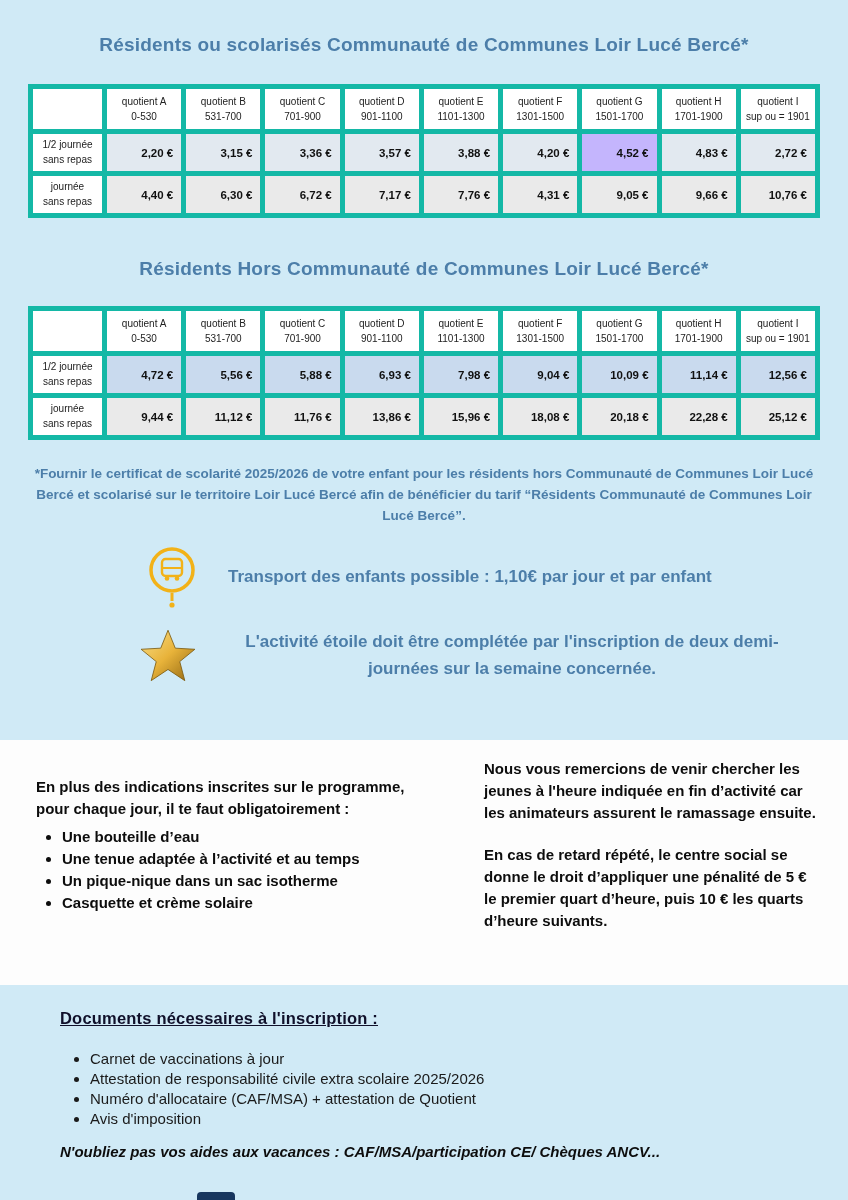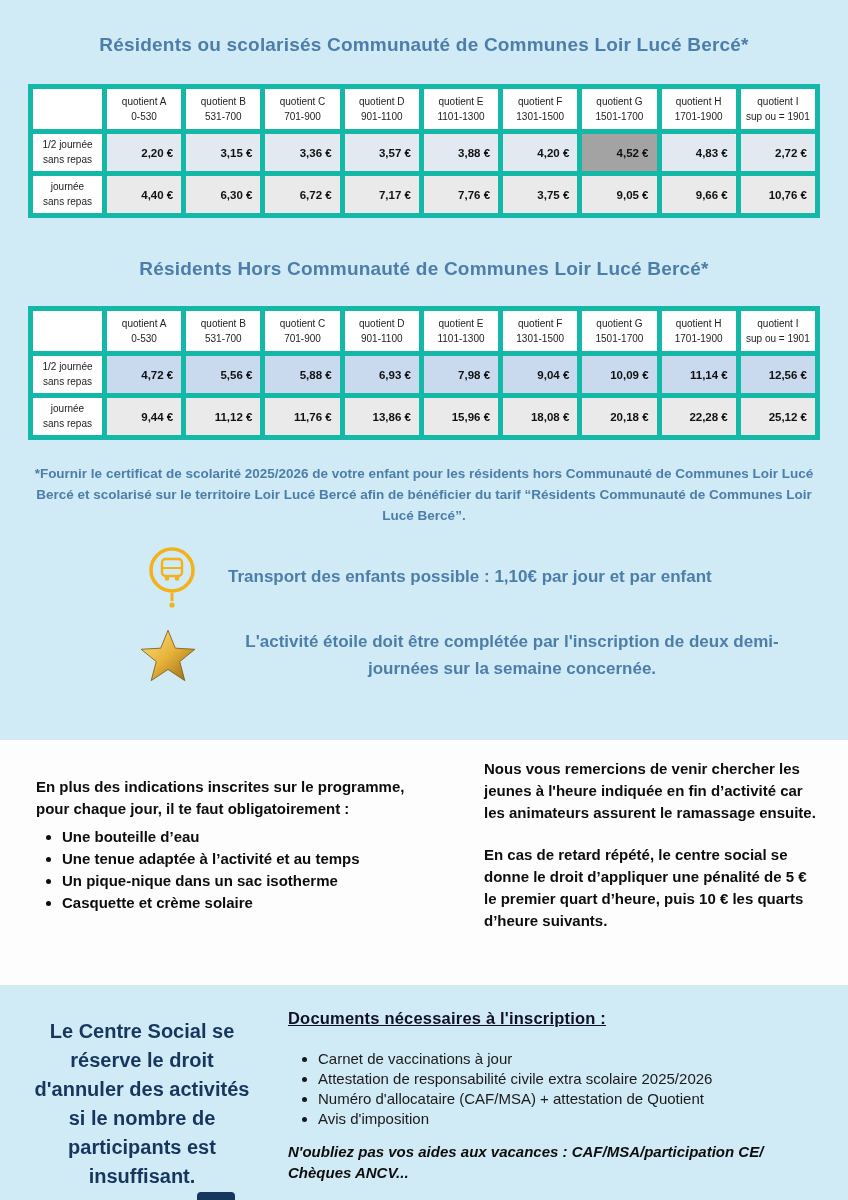--- a/index.html
+++ b/index.html
@@ -167,35 +167,35 @@
             <th class="row-label">
               <div>1/2 journée</div>
               <div>sans repas</div>
             </th>
             <td class="price" style="background: rgb(226, 233, 240); margin-left: 40px;">2,20 €</td>
             <td class="price" style="background: rgb(226, 233, 240);">3,15 €</td>
             <td class="price" style="background: rgb(226, 233, 240);">3,36 €</td>
             <td class="price" style="background: rgb(226, 233, 240);">3,57 €</td>
             <td class="price" style="background: rgb(226, 233, 240);">3,88 €</td>
             <td class="price" style="background: rgb(226, 233, 240);">4,20 €</td>
-            <td class="price" style="background: #a3a3a3;">4,52 €</td>
+            <td class="price" style="background: #c4b5fd;">4,52 €</td>
             <td class="price" style="background: rgb(226, 233, 240); border-radius: 10px;">4,83 €</td>
             <td class="price" style="background: rgb(226, 233, 240);">2,72 €</td>
           </tr>
           <tr>
             <th class="row-label">
               <div>journée</div>
               <div>sans repas</div>
             </th>
             <td class="price" style="background: rgb(234, 234, 234);">4,40 €</td>
             <td class="price" style="background: rgb(234, 234, 234);">6,30 €</td>
             <td class="price" style="background: rgb(234, 234, 234);">6,72 €</td>
             <td class="price" style="background: rgb(234, 234, 234);">7,17 €</td>
             <td class="price" style="background: rgb(234, 234, 234);">7,76 €</td>
-            <td class="price" style="background: rgb(234, 234, 234);">3,75 €</td>
+            <td class="price" style="background: rgb(234, 234, 234);">4,31 €</td>
             <td class="price" style="background: rgb(234, 234, 234);">9,05 €</td>
             <td class="price" style="background: rgb(234, 234, 234);">9,66 €</td>
             <td class="price" style="background: rgb(234, 234, 234);">10,76 €</td>
           </tr>
         </tbody>
       </table>
 
     <h1 class="section-title second">Résidents Hors Communauté de Communes Loir Lucé Bercé*</h1>
     <table class="price-table" data-table="1">
         <thead>
@@ -317,21 +317,20 @@
           <li>Casquette et crème solaire</li>
         </ul>
     </div>
     <div class="mid-right">
       <p>Nous vous remercions de venir chercher les jeunes à l'heure indiquée en fin d’activité car les animateurs assurent le ramassage ensuite.</p>
       <p>En cas de retard répété, le centre social se donne le droit d’appliquer une pénalité de 5 € le premier quart d’heure, puis 10 € les quarts d’heure suivants.</p>
     </div>
   </section>
 
   <section class="bottom">
-    <div class="cancel-note">Le Centre Social se réserve le droit d'annuler des activités si le nombre de participants est insuffisant.</div>
     <div class="docs">
       <h2 class="docs-title">Documents nécessaires à l'inscription :</h2>
       <ul class="docs-list">
           <li>Carnet de vaccinations à jour</li>
           <li>Attestation de responsabilité civile extra scolaire 2025/2026</li>
           <li>Numéro d'allocataire (CAF/MSA) + attestation de Quotient</li>
           <li>Avis d'imposition</li>
         </ul>
       <p class="aides-note">N'oubliez pas vos aides aux vacances : CAF/MSA/participation CE/ Chèques ANCV...</p>
     </div>

